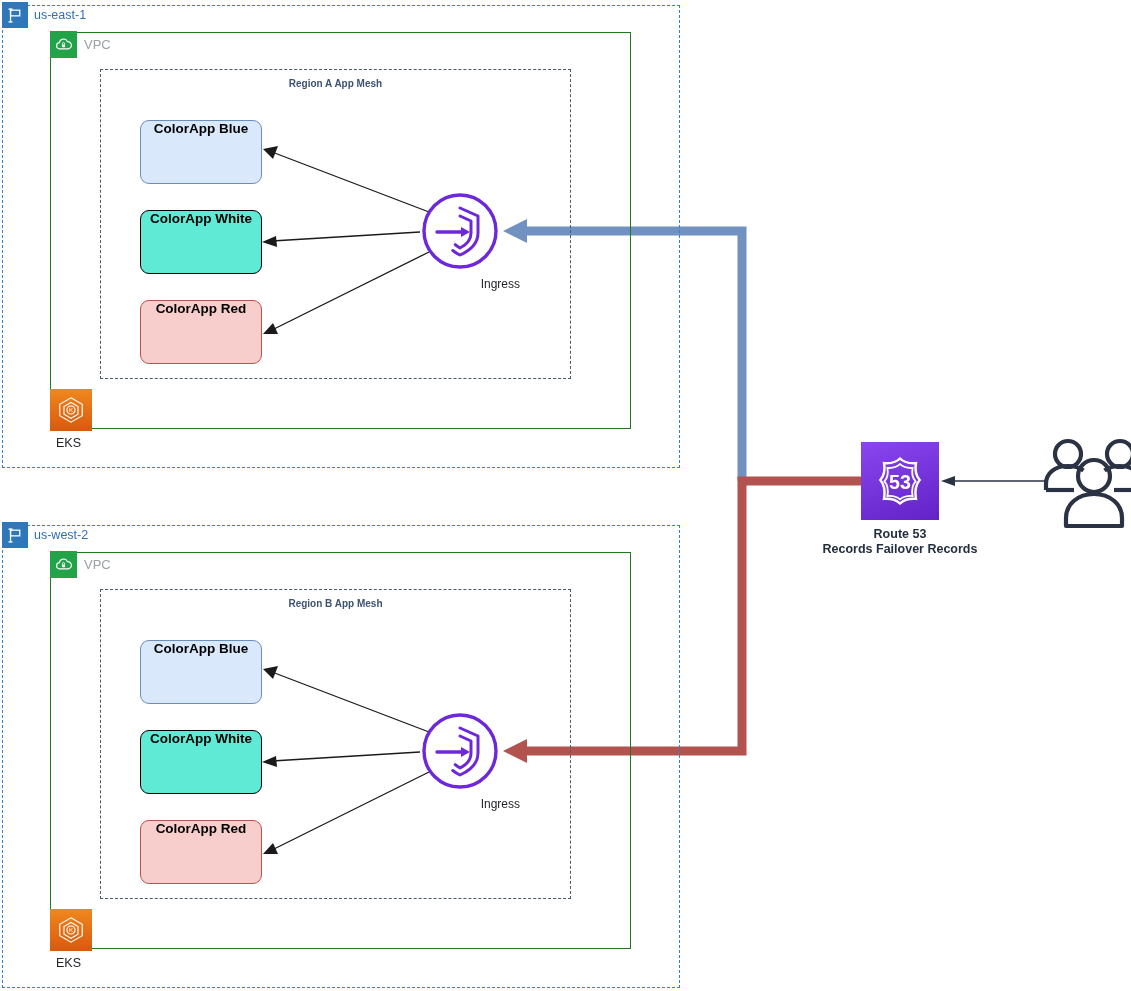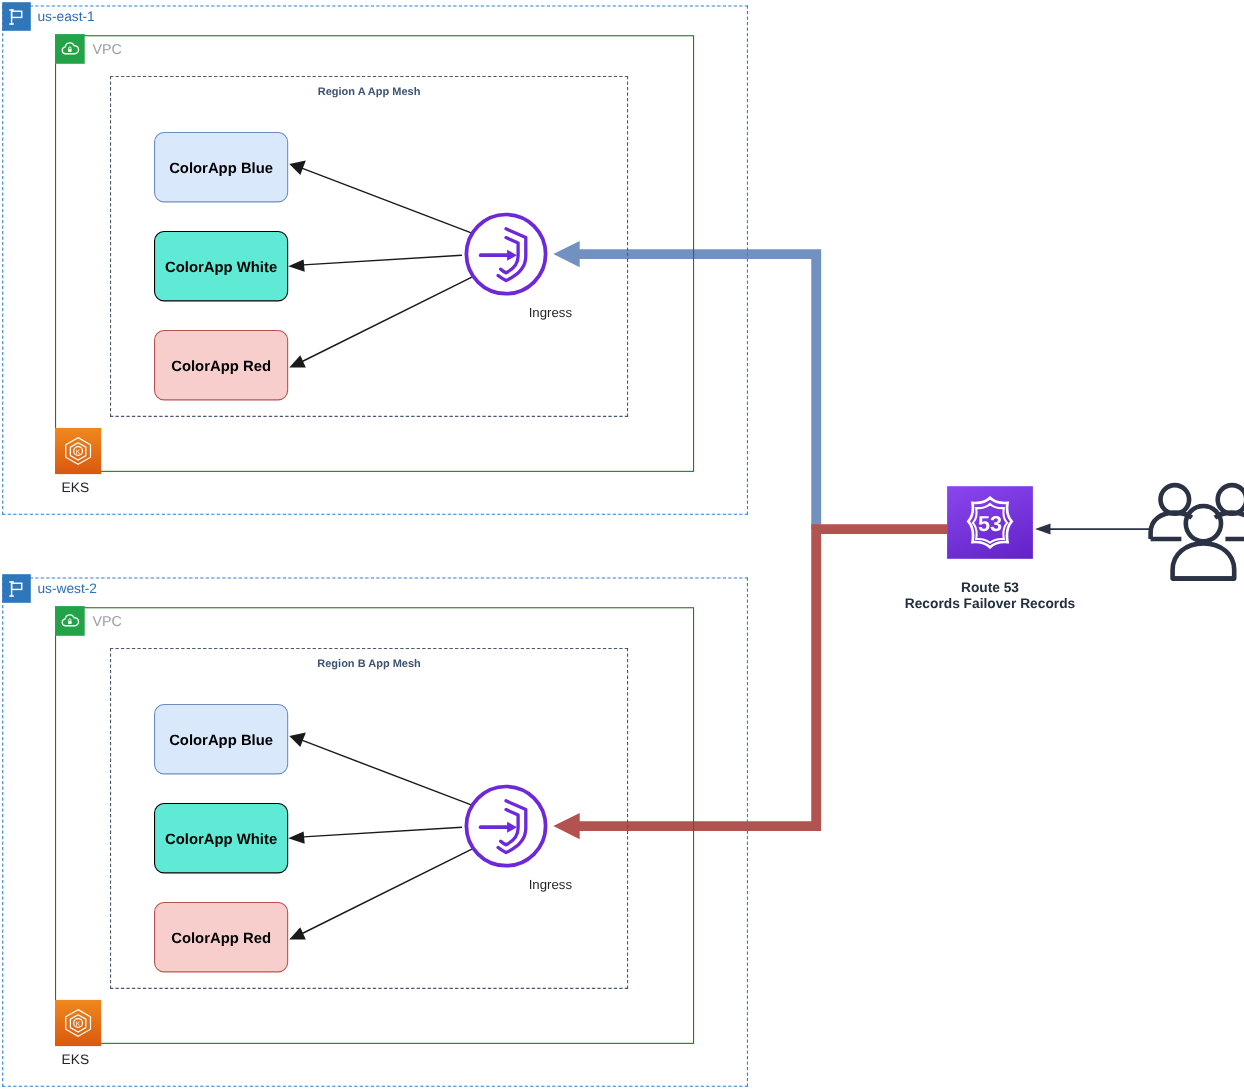--- a/index.html
+++ b/index.html
@@ -74,21 +74,20 @@
     text-align: center;
   }
 
   
   .app-box {
     position: absolute;
     width: 120px;
     height: 62px;
     border-radius: 9px;
     display: flex;
-    align-items: center;
     justify-content: center;
     font-size: 13.5px;
     font-weight: bold;
     color: #000000;
     text-align: center;
   }
   .app-blue  { background: #dae8fc; border: 1.4px solid #6c8ebf; }
   .app-white { background: #5eead4; border: 1.4px solid #000000; }
   .app-red   { background: #f8cecc; border: 1.4px solid #b85450; }
 
@@ -113,21 +112,21 @@
   .eks-label {
     position: absolute;
     font-size: 12.5px;
     color: #23252a;
     white-space: nowrap;
   }
 
   
   .r53-icon {
     position: absolute;
-    width: 78px; height: 66px;
+    width: 78px; height: 78px;
     background: linear-gradient(160deg, #8b46ef 0%, #6122c6 100%);
     display: flex; align-items: center; justify-content: center;
   }
   .r53-label {
     position: absolute;
     width: 250px;
     text-align: center;
     font-size: 12.5px;
     font-weight: bold;
     color: #232f3e;

